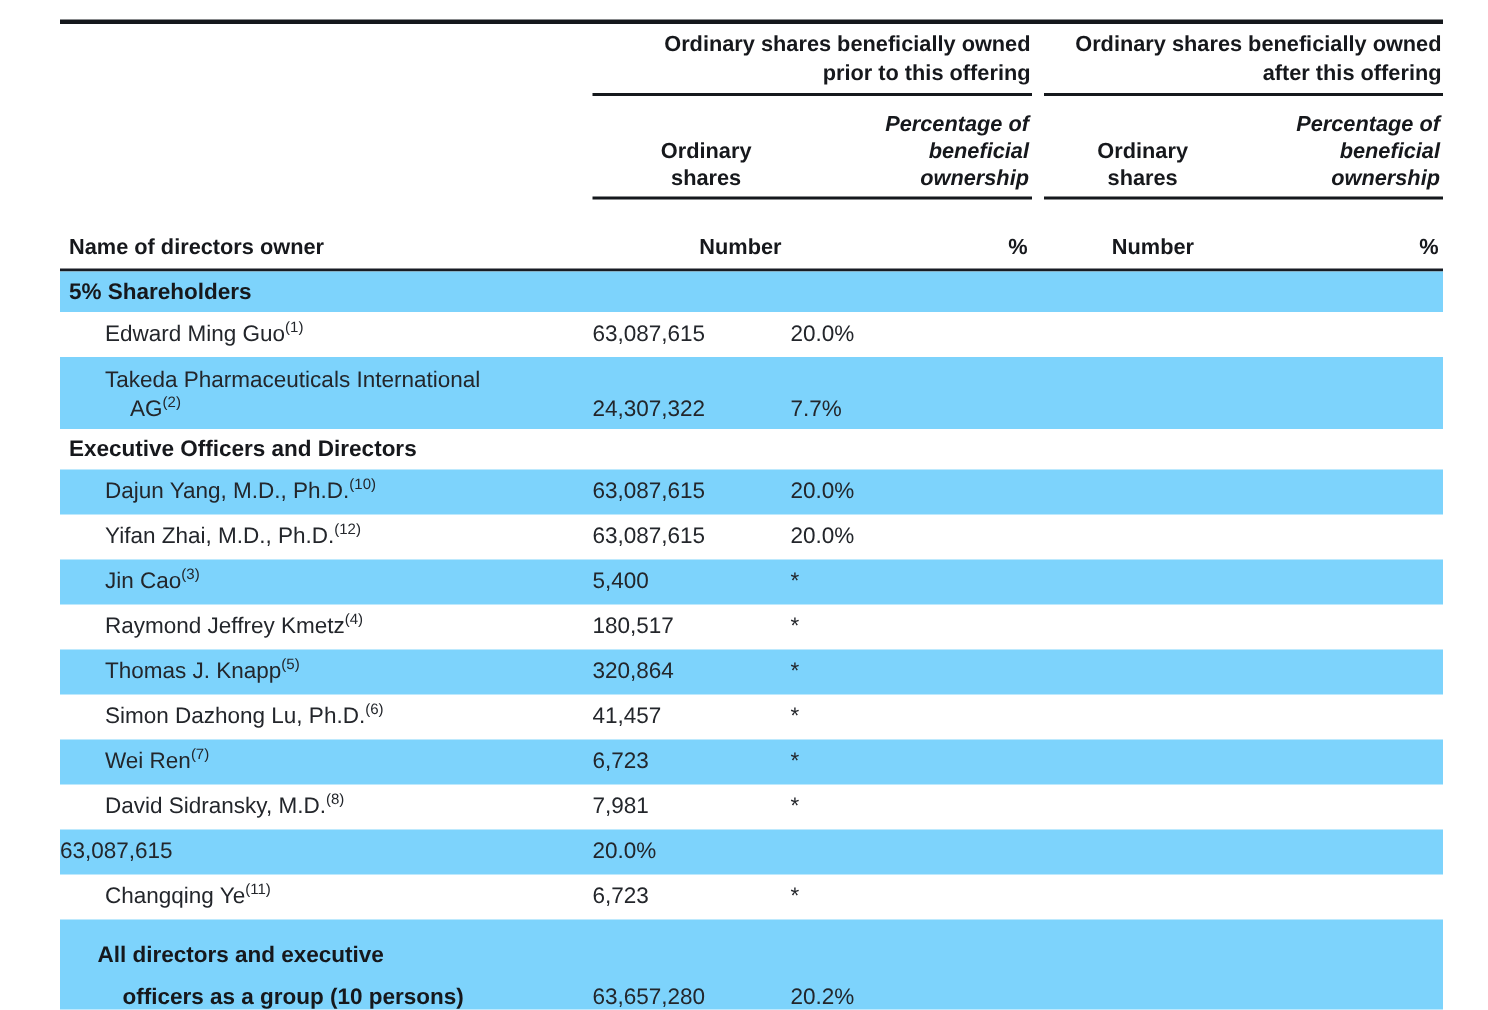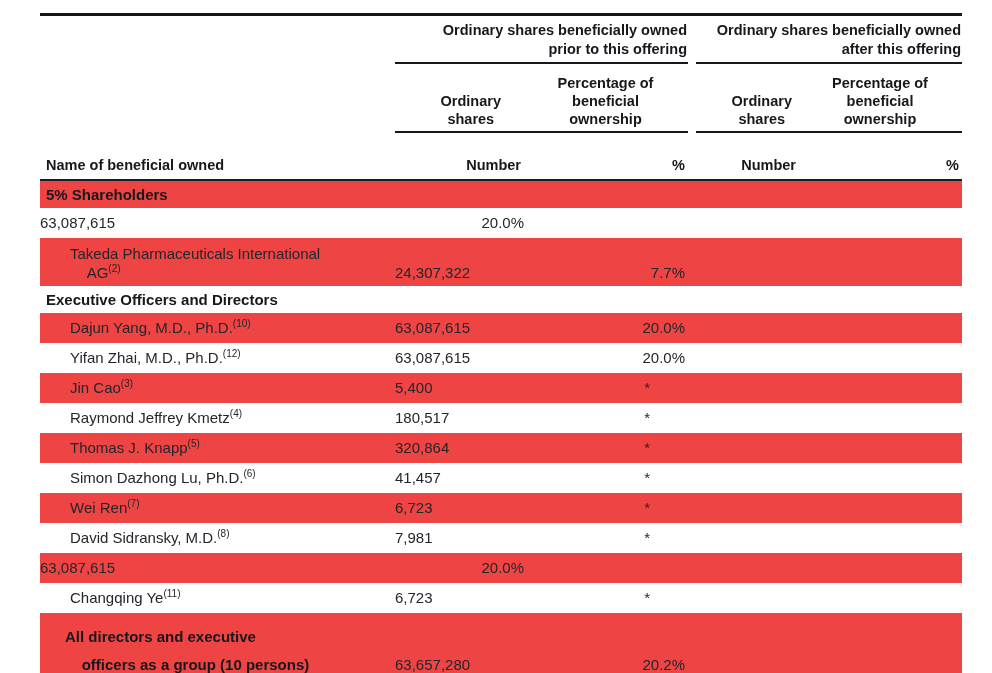--- a/index.html
+++ b/index.html
@@ -29,39 +29,39 @@
     border-bottom:2px solid #15181c;
     display:flex; align-items:flex-end; justify-content:flex-end;
     padding:10px 0 3px 0;
     font-weight:bold; font-size:14.5px; line-height:18px; color:#16181c;
   }
   .sub-wrap.after { margin-left:8px; }
   .sh-shares { flex:1; text-align:right; white-space:pre-line; }
   .sh-shares .ctr { display:inline-block; text-align:center; }
   .sub-wrap.prior .sh-shares { padding-right:24px; }
   .sub-wrap.after .sh-shares { padding-right:8px; }
-  .sh-pct { text-align:center; white-space:pre-line; padding-right:2px; }
+  .sh-pct { text-align:right; white-space:pre-line; padding-right:2px;font-style:italic; }
   .sub-wrap.prior .sh-pct { width:161px; }
   .sub-wrap.after .sh-pct { width:160px; }
   
   .grid { display:grid; grid-template-columns:355px 132px 161px 114px 160px; align-items:end; }
   .hdr-row {
     border-bottom:2px solid #181c24;
     font-weight:bold; font-size:14.5px; line-height:19px; color:#16181c;
     padding:3px 0 4px 0;
   }
   .hdr-name { padding-left:6px; text-align:left; }
   .hdr-num  { text-align:right; padding-right:6px;margin-top:20px; }
   .hdr-pct  { text-align:right; padding-right:3px; }
   
   .row { padding:5px 0 6px 0; font-size:15px; line-height:19px; }
-  .row.blue { background:#ef4444; }
+  .row.blue { background:#7dd3fc; }
   .name-cell { padding-left:30px; white-space:pre-wrap; }
   .num-cell { text-align:left; padding-right:4px; }
-  .pct-cell { text-align:right; padding-right:3px; }
+  .pct-cell { text-align:left; padding-right:3px; }
   .pct-cell.star { padding-right:38px; }
   .row.sec { padding:4px 0 4px 0; }
   .row.sec .name-cell { padding-left:6px; font-weight:bold; color:#16181c; }
   .row.tall { padding:6px 0 4px 0; }
   .row.total { padding:10px 0 12px 0; line-height:28px; }
   .row.total .name-cell { padding-left:25px; font-weight:bold; color:#16181c; }
   sup { font-size:10px; line-height:0; vertical-align:super; }
   sup:empty { display:none; }
 </style>
 </head>
@@ -90,36 +90,37 @@
       <div class="sub-wrap after">
         <div class="sh-shares"><span class="ctr">Ordinary
 shares</span></div>
         <div class="sh-pct">Percentage of
 beneficial
 ownership</div>
       </div>
     </div>
 
     <div class="grid hdr-row">
-      <div class="hdr-name">Name of beneficial owned</div>
+      <div class="hdr-name">Name of directors owner</div>
       <div class="hdr-num">Number</div>
       <div class="hdr-pct">%</div>
       <div class="hdr-num">Number</div>
       <div class="hdr-pct">%</div>
     </div>
 
     <div class="grid row sec blue">
       <div class="name-cell"><span>5% Shareholders</span></div>
       <div class="num-cell"></div>
         <div class="pct-cell"></div>
       <div class="num-cell"></div>
         <div class="pct-cell"></div>
     </div>
 
     <div class="grid row">
+      <div class="name-cell"><span>Edward Ming Guo</span><sup>(1)</sup></div>
       <div class="num-cell">63,087,615</div>
       <div class="pct-cell">20.0%</div>
       <div class="num-cell"></div>
       <div class="pct-cell"></div>
     </div>
 
     <div class="grid row tall blue">
       <div class="name-cell"><span>Takeda Pharmaceuticals International
     AG</span><sup>(2)</sup></div>
       <div class="num-cell">24,307,322</div>

